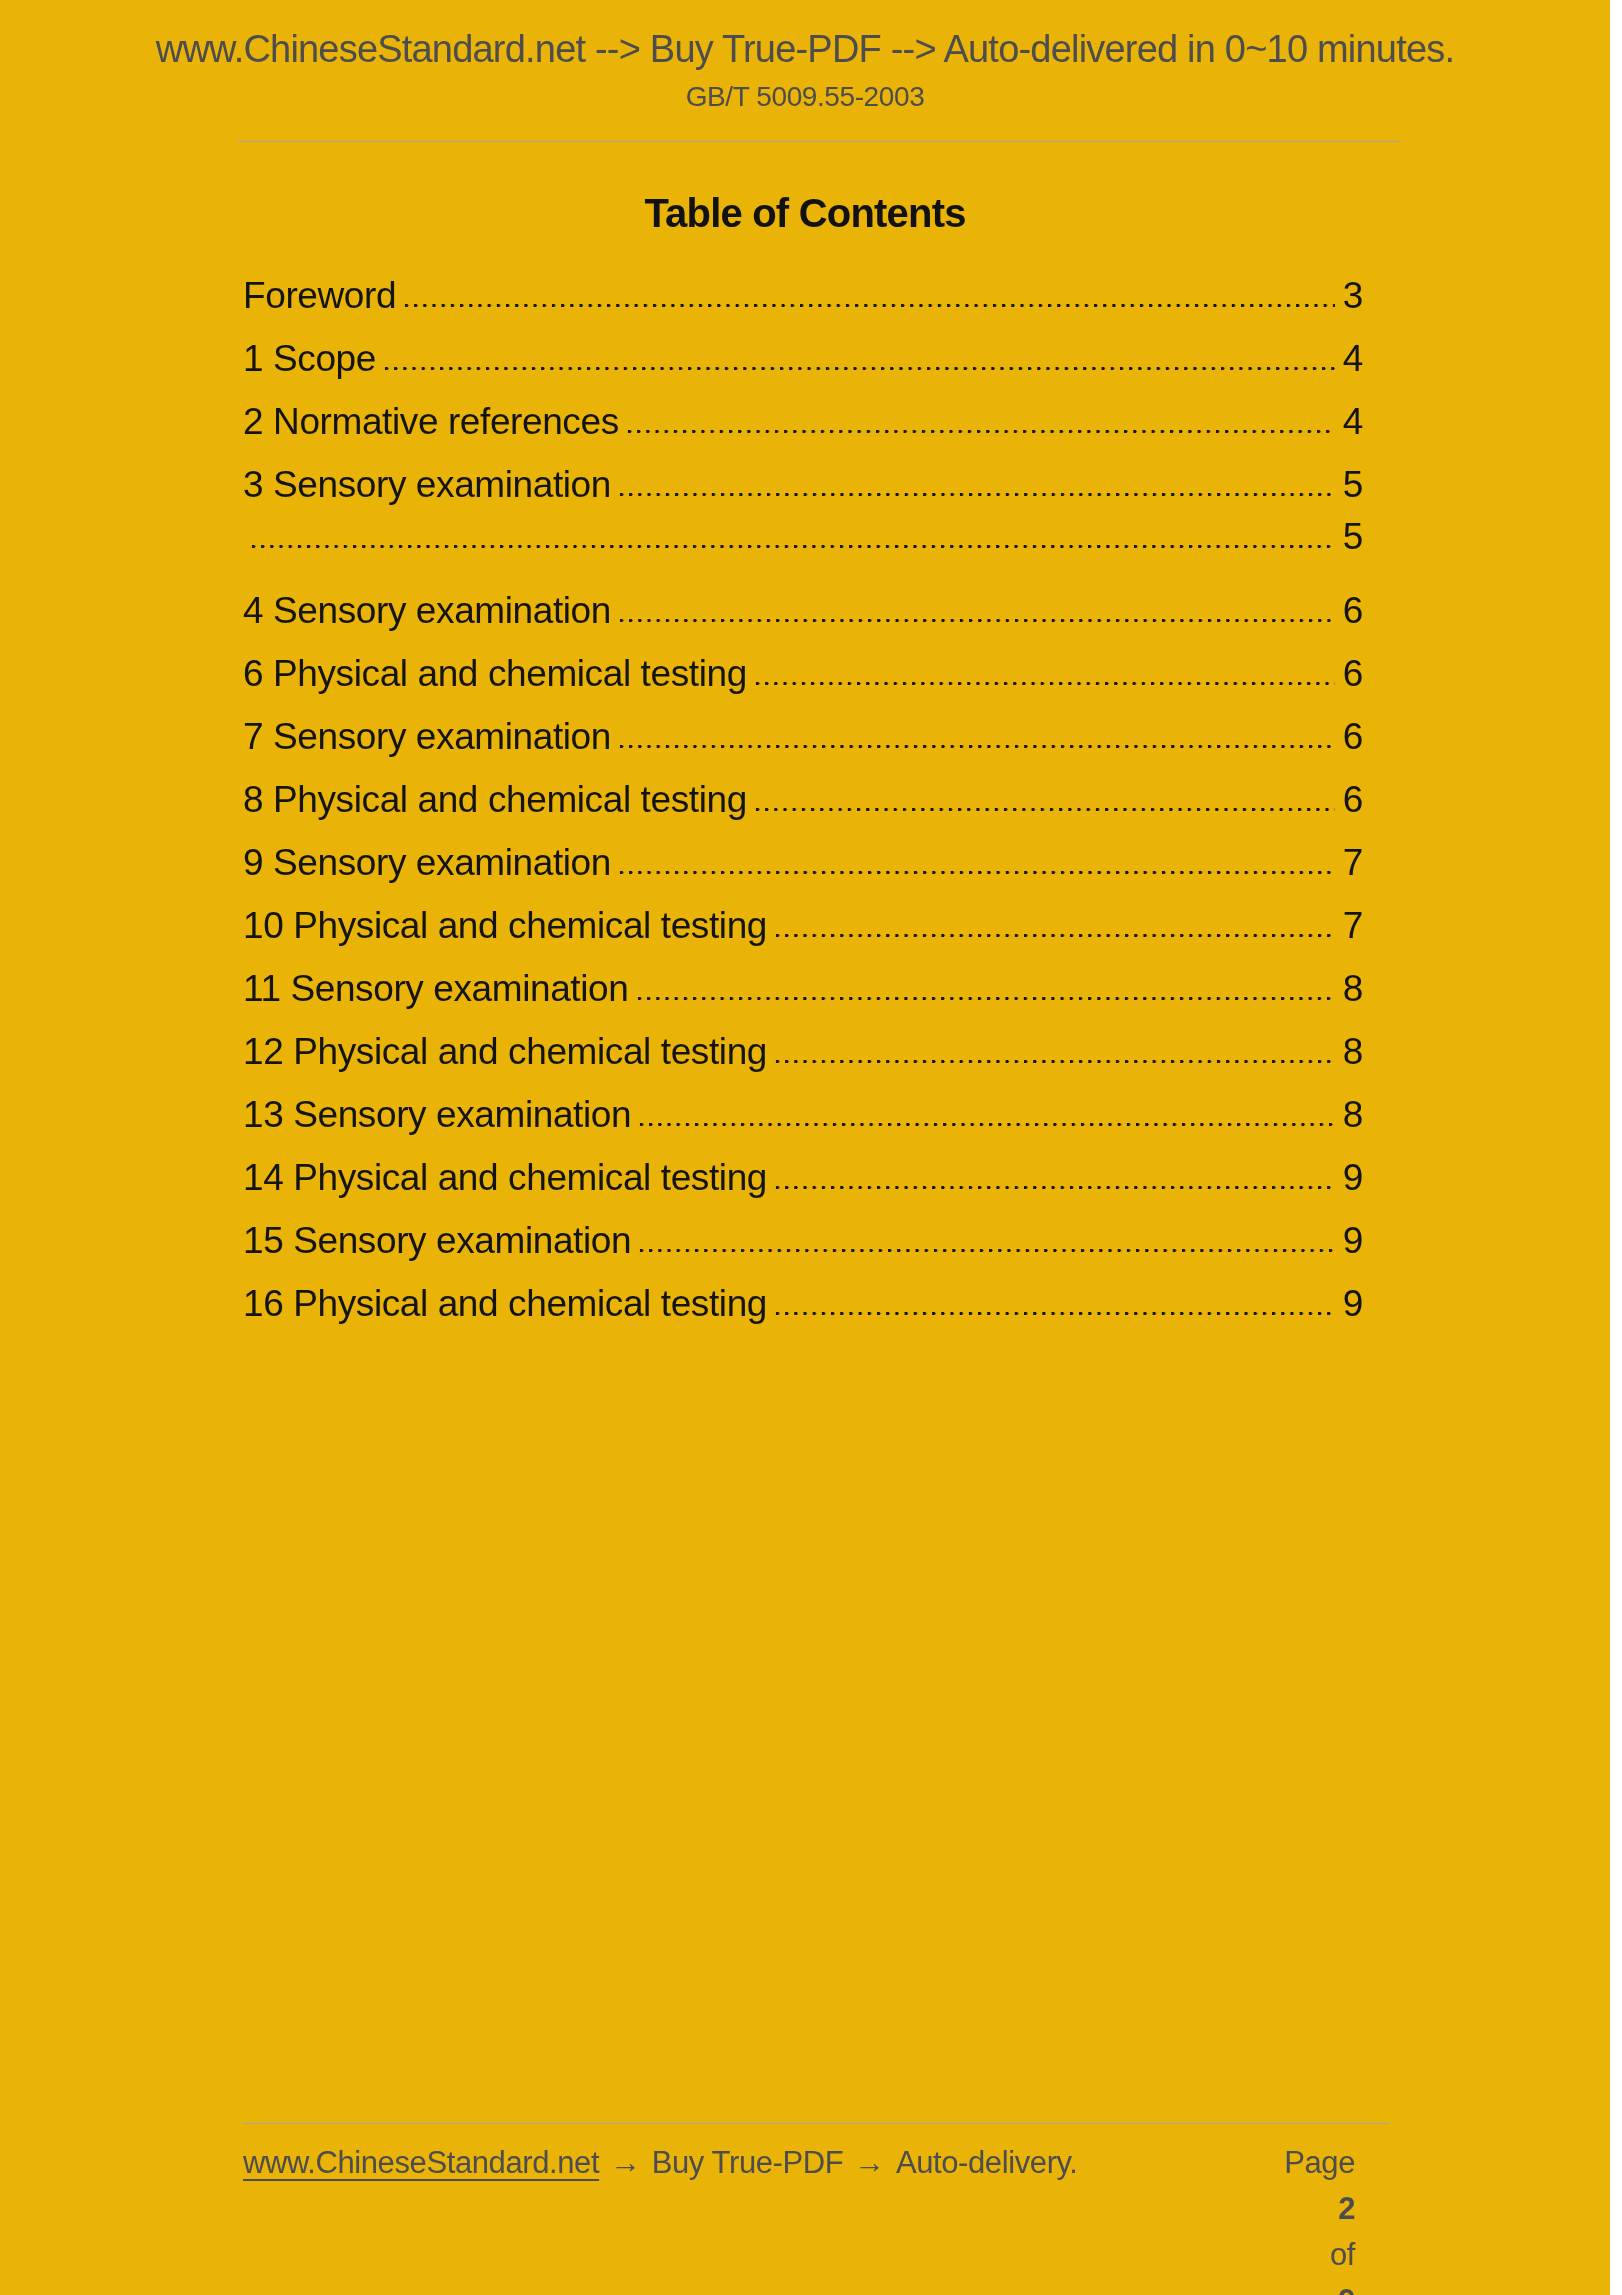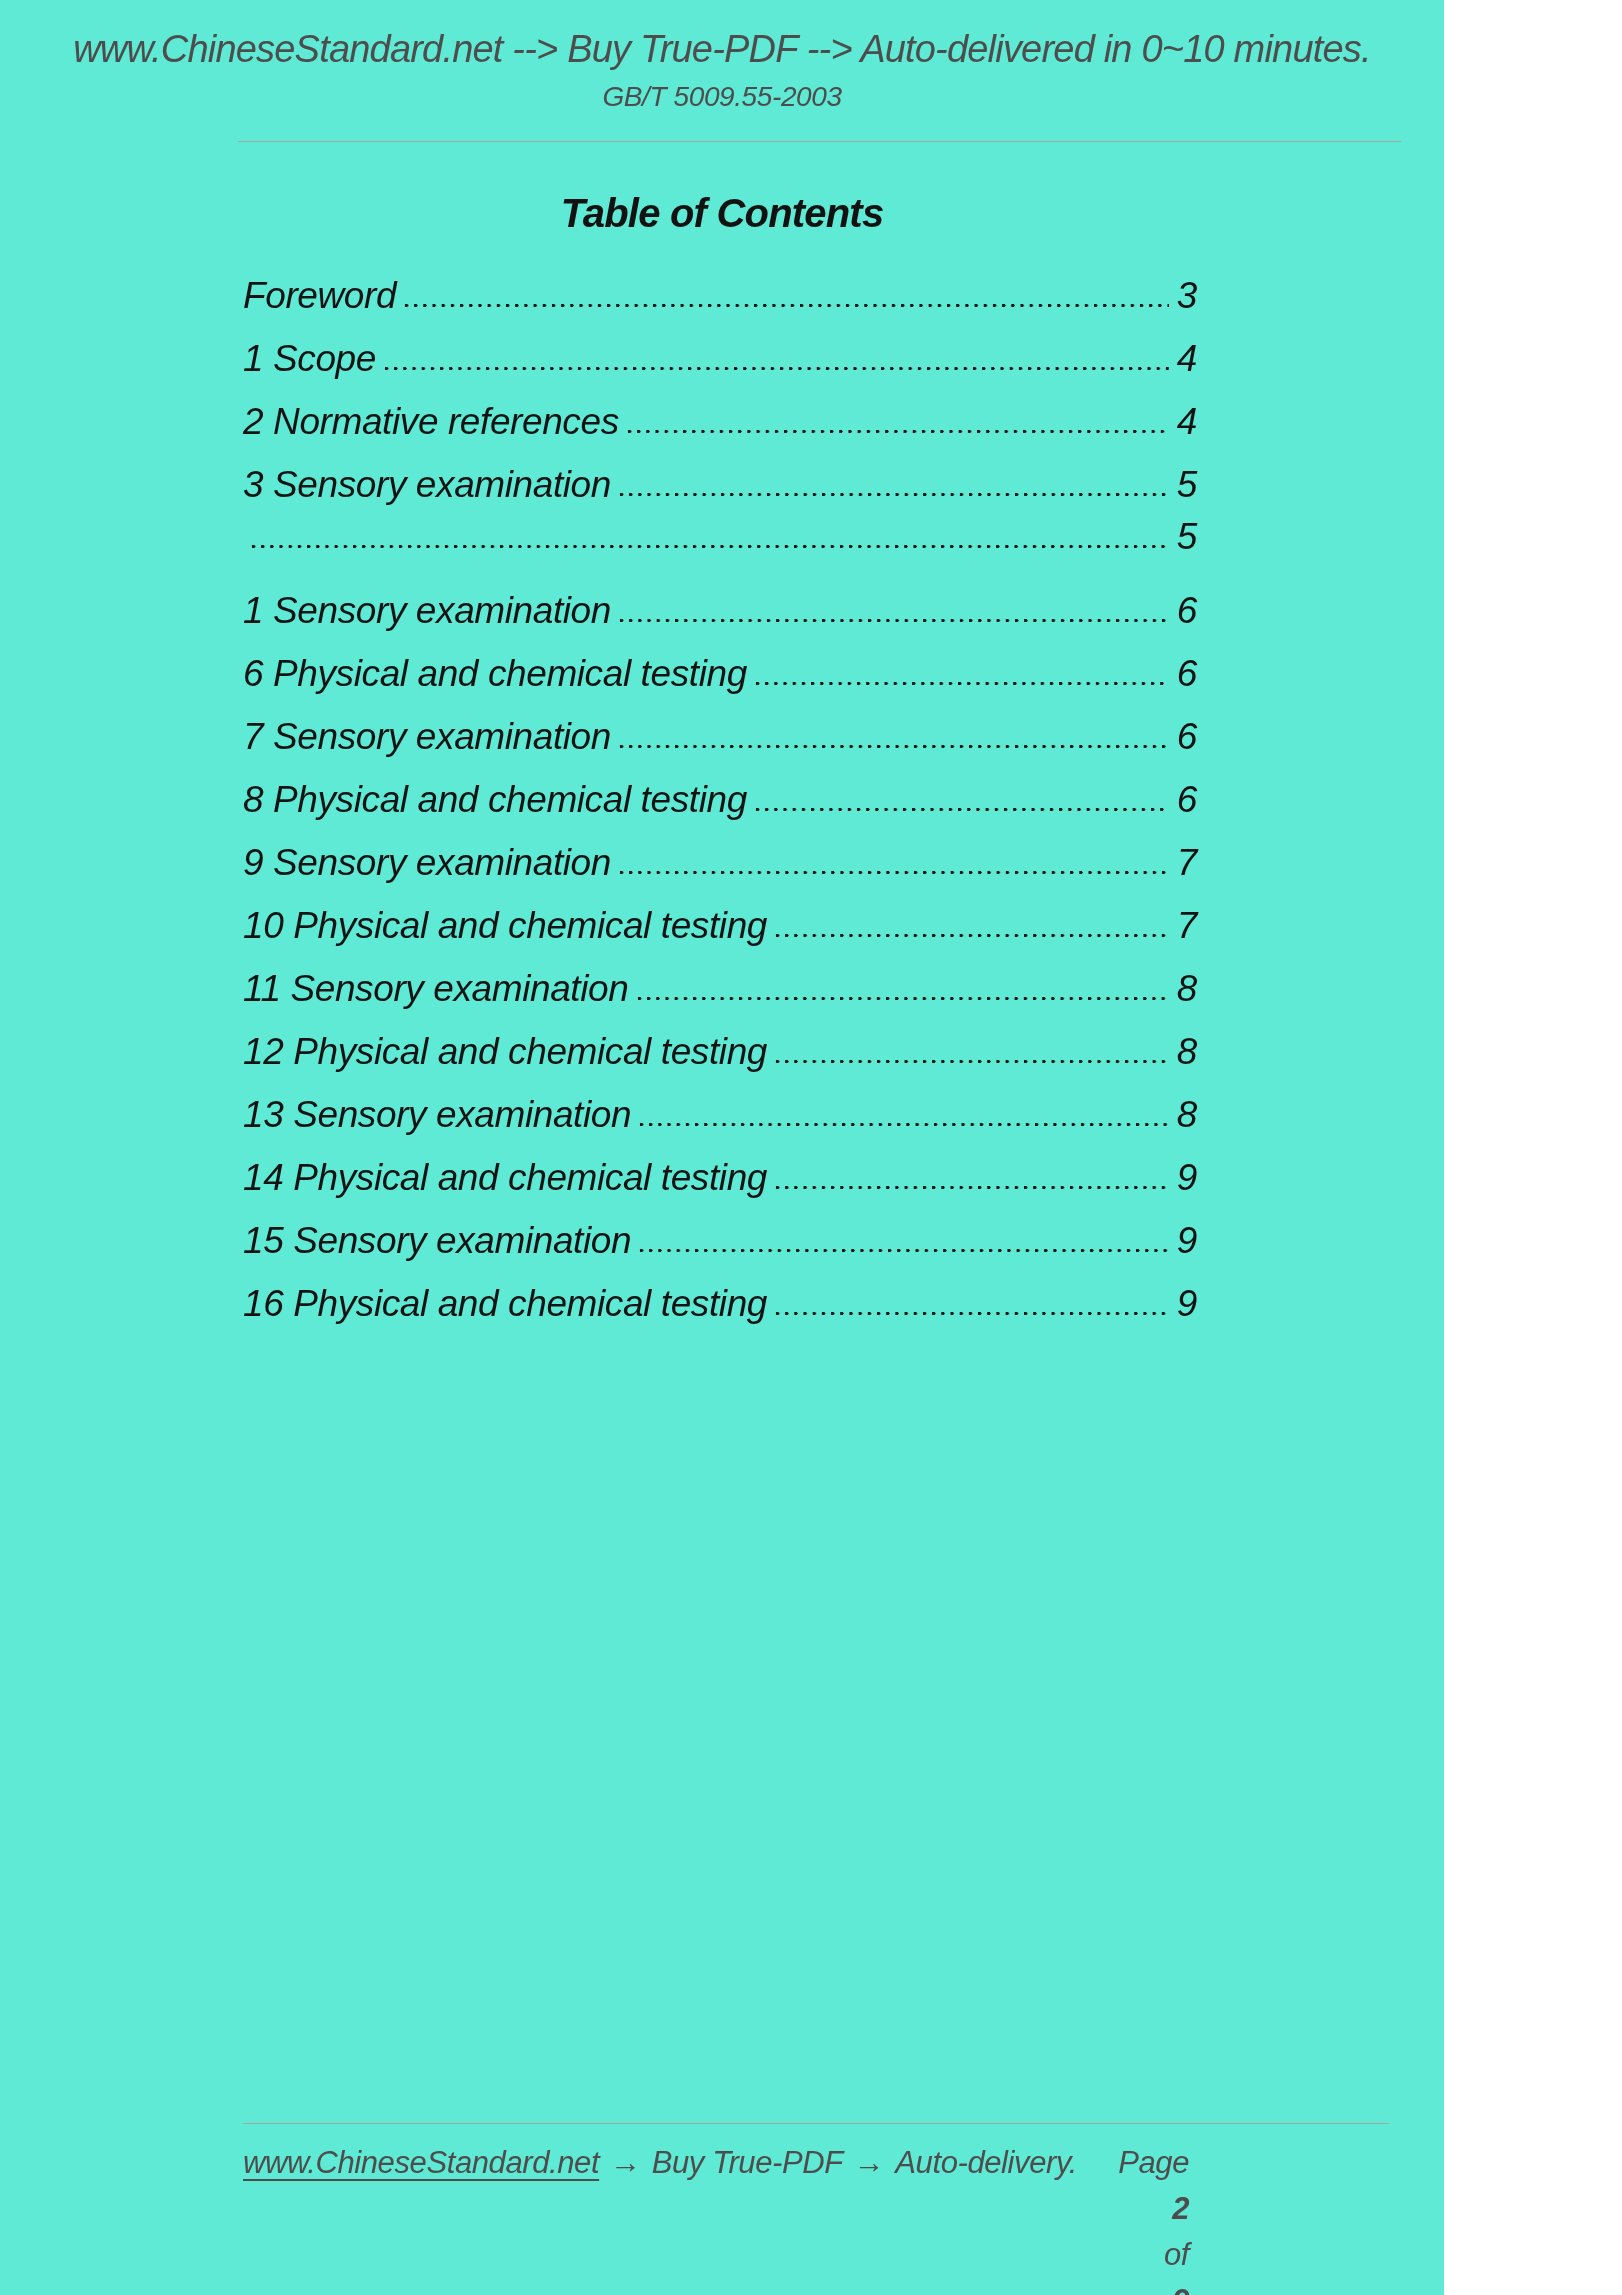--- a/index.html
+++ b/index.html
@@ -2,26 +2,25 @@
 <html style="font-size:13.3px"><head>
 <meta charset="utf-8">
 <style>
   html, body {
     margin: 0;
     padding: 0;
     background: #ffffff;
   }
   .page {
     position: relative;
-    width: 1444px;
+    width: 1610px;
     height: 2295px;
-    background: #5eead4;
+    background: #eab308;
     font-family: "Liberation Sans", "DejaVu Sans", sans-serif;
     overflow: hidden;
-    font-style: italic;
   }
   
   .doc-header {
     padding-top: 28px;
     text-align: center;
   }
   .header-line1 {
     font-size: 38px;
     line-height: 43px;
     color: #4d4d4d;
@@ -159,21 +158,21 @@
       <span class="toc-leader"></span>
       <span class="toc-page">5</span>
     </div>
 
     <div class="toc-row">
       <span class="toc-leader"></span>
       <span class="toc-page">5</span>
     </div>
 
     <div class="toc-row">
-      <span class="toc-label">1 Sensory examination</span>
+      <span class="toc-label">4 Sensory examination</span>
       <span class="toc-leader"></span>
       <span class="toc-page">6</span>
     </div>
 
     <div class="toc-row">
       <span class="toc-label">6 Physical and chemical testing</span>
       <span class="toc-leader"></span>
       <span class="toc-page">6</span>
     </div>
 

